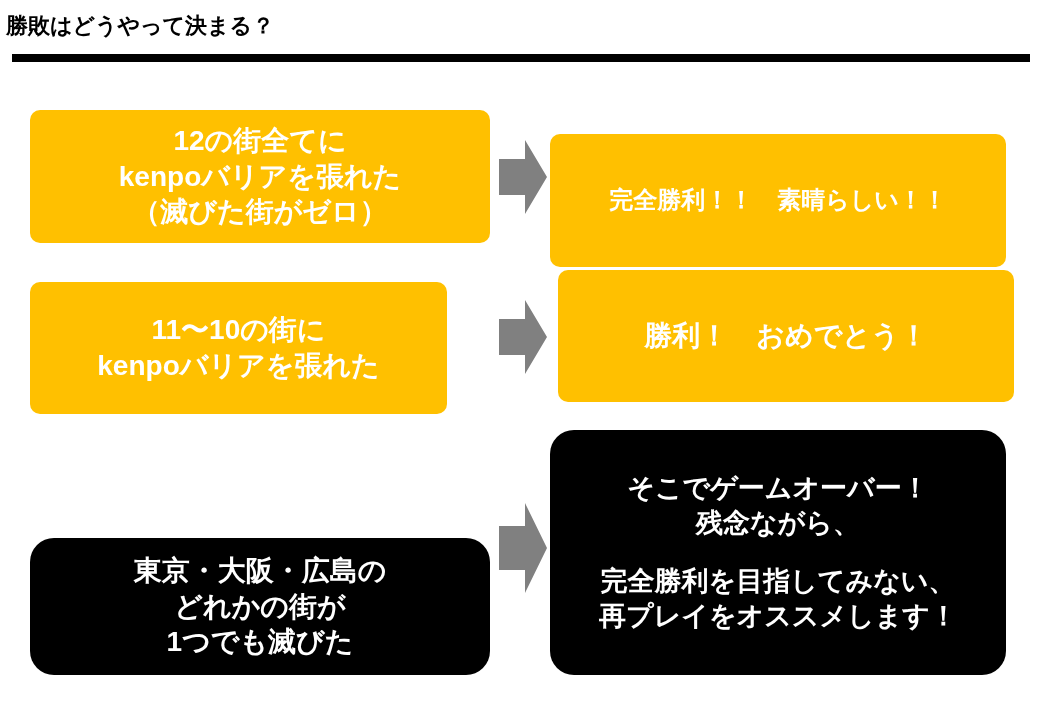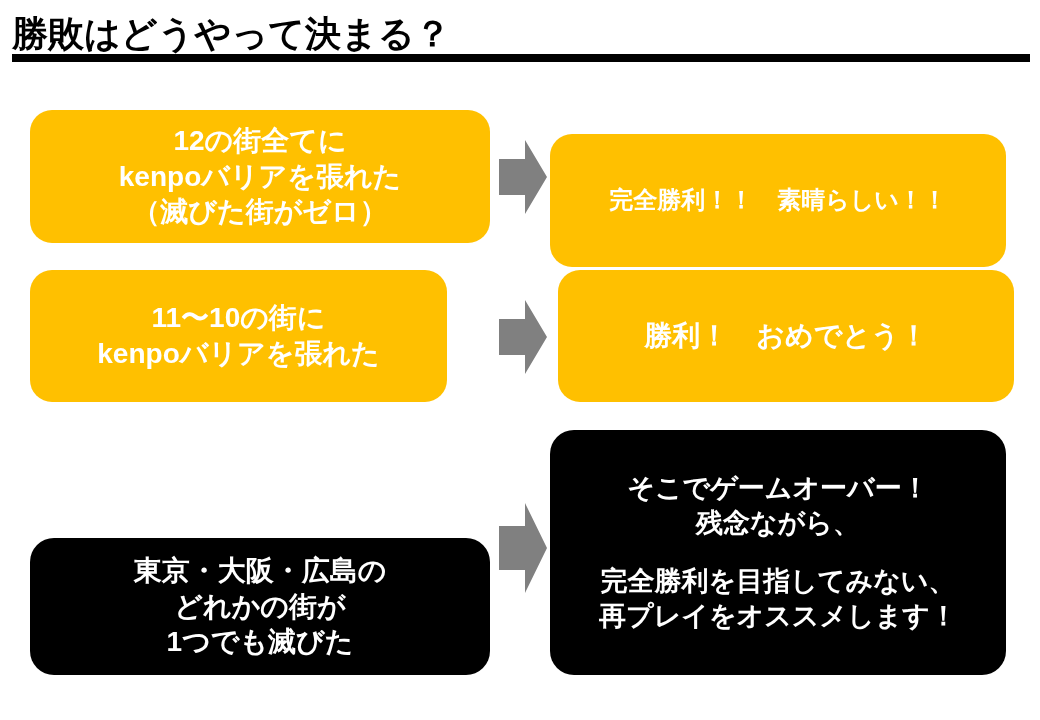--- a/index.html
+++ b/index.html
@@ -14,23 +14,23 @@
     position: relative;
     width: 1040px;
     height: 720px;
     background: #ffffff;
     overflow: hidden;
   }
 
   
   .title {
     position: absolute;
-    left: 12px;
+    left: 6px;
     top: 14px;
-    font-size: 36px;
+    font-size: 22px;
     font-weight: bold;
     color: #000000;
     letter-spacing: 0px;
     white-space: nowrap;
     line-height: 1.1;
   }
   .title-rule {
     position: absolute;
     left: 12px;
     top: 54px;
@@ -56,32 +56,32 @@
   }
   .box .line {
     display: block;
     white-space: nowrap;
   }
   .box .line.spacer {
     height: 0.85em;
   }
   .box-yellow {
     background: #FFC000;
-    border-radius: 22px;
+    border-radius: 10px;
   }
   .box-black {
     background: #000000;
     border-radius: 24px;
   }
 
   
   #cond-1 { left: 30px;  top: 110px; width: 460px; height: 133px; font-size: 28px; line-height: 1.28; }
   #res-1  { left: 550px; top: 110px; width: 456px; height: 133px; font-size: 24px; line-height: 1.28; margin-top: 24px; }
 
-  #cond-2 { left: 30px;  top: 270px; width: 417px; height: 132px; font-size: 28px; line-height: 1.28; }
+  #cond-2 { left: 30px;  top: 282px; width: 417px; height: 132px; font-size: 28px; line-height: 1.28; }
   #res-2  { left: 558px; top: 270px; width: 456px; height: 132px; font-size: 28px; line-height: 1.30; }
 
   #cond-3 { left: 30px;  top: 430px; width: 460px; height: 93px;  font-size: 28px; line-height: 1.28; }
   #cond-4 { left: 30px;  top: 538px; width: 460px; height: 137px; font-size: 28px; line-height: 1.28; }
 
   #res-3  { left: 550px; top: 430px; width: 456px; height: 245px; font-size: 27px; line-height: 1.30; }
 
   
   .arrow {
     position: absolute;

